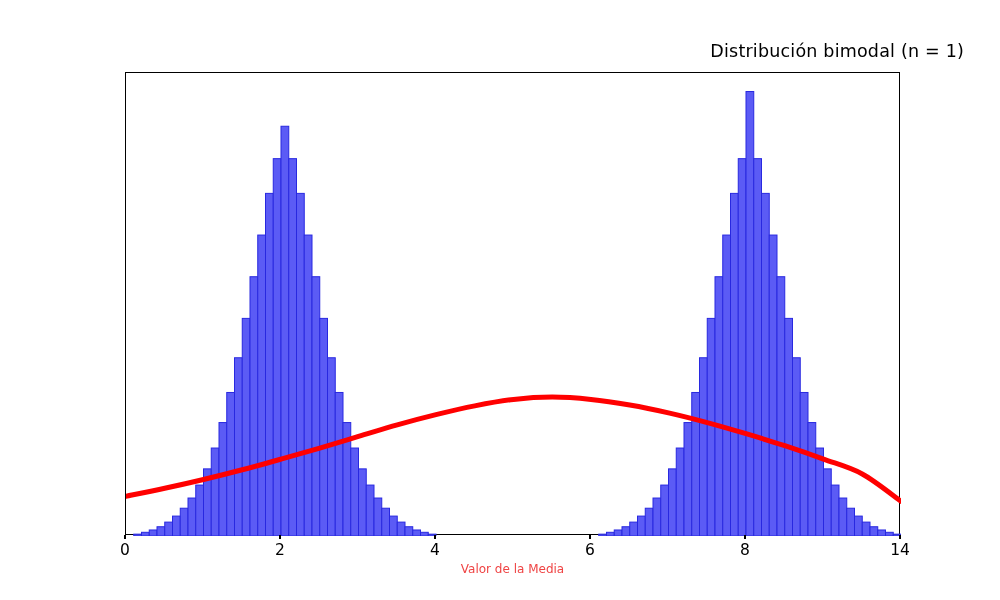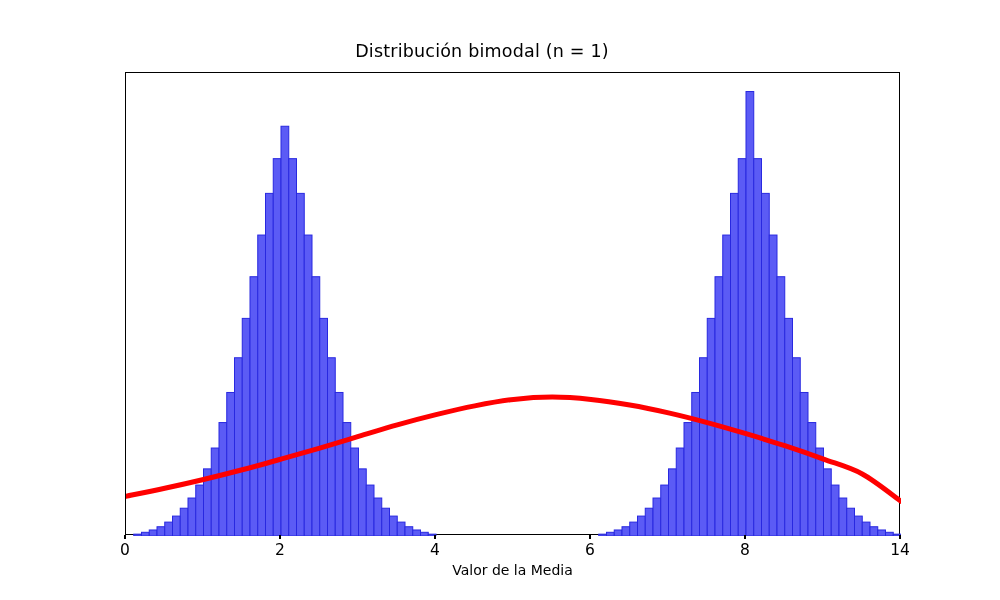--- a/index.html
+++ b/index.html
@@ -17,21 +17,21 @@
     position: relative;
     width: 1000px;
     height: 600px;
     background: #ffffff;
   }
   #chart-title {
     position: absolute;
     left: 0;
     top: 41px;
     width: 964px;
-    text-align: center;
+    text-align: right;
     font-size: 17.5px;
     color: #000000;
     letter-spacing: 0.2px;
     white-space: nowrap;
   }
   #plot-area {
     position: absolute;
     left: 125px;
     top: 72px;
     width: 775px;
@@ -69,22 +69,22 @@
     color: #000000;
     transform: translateX(-50%);
     white-space: nowrap;
   }
   #xaxis-label {
     position: absolute;
     left: 125px;
     top: 562px;
     width: 775px;
     text-align: center;
-    font-size: 14px;
-    color: #000000;
+    font-size: 12px;
+    color: #ef4444;
     white-space: nowrap;
   }
 </style>
 </head>
 <body>
 
 <div id="figure">
 
   <div id="chart-title">Distribución bimodal (n = 1)</div>
 

